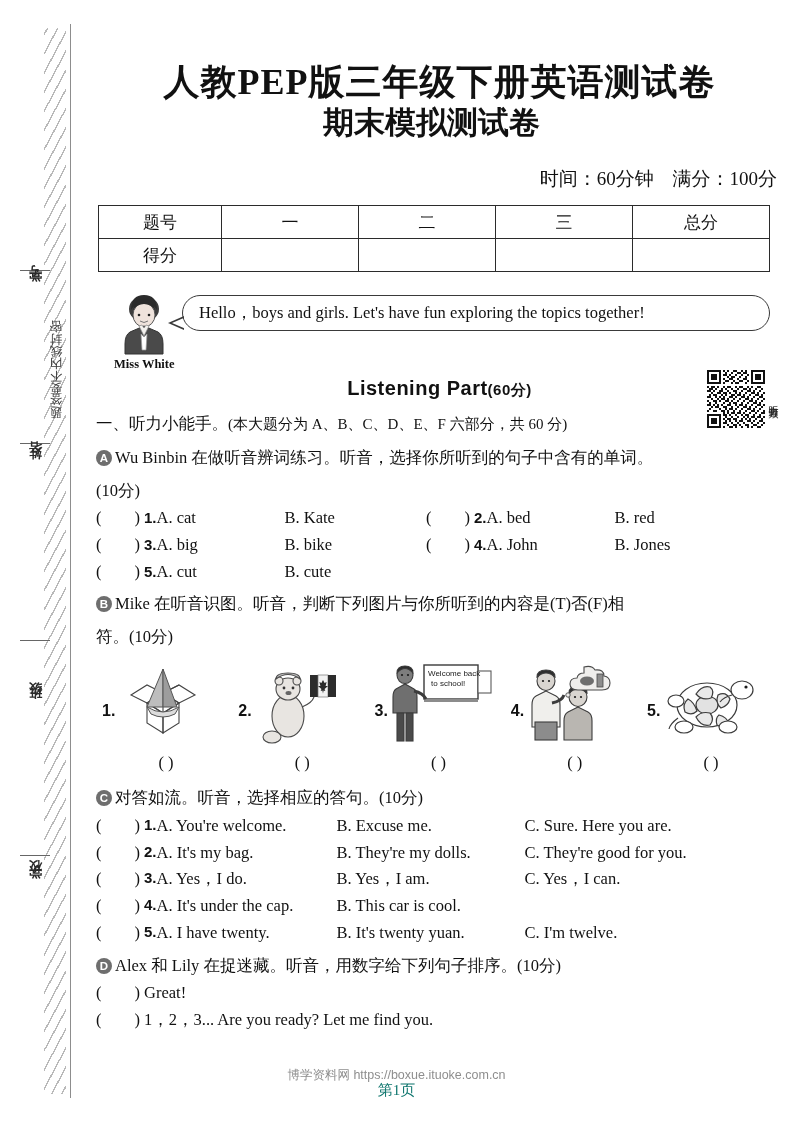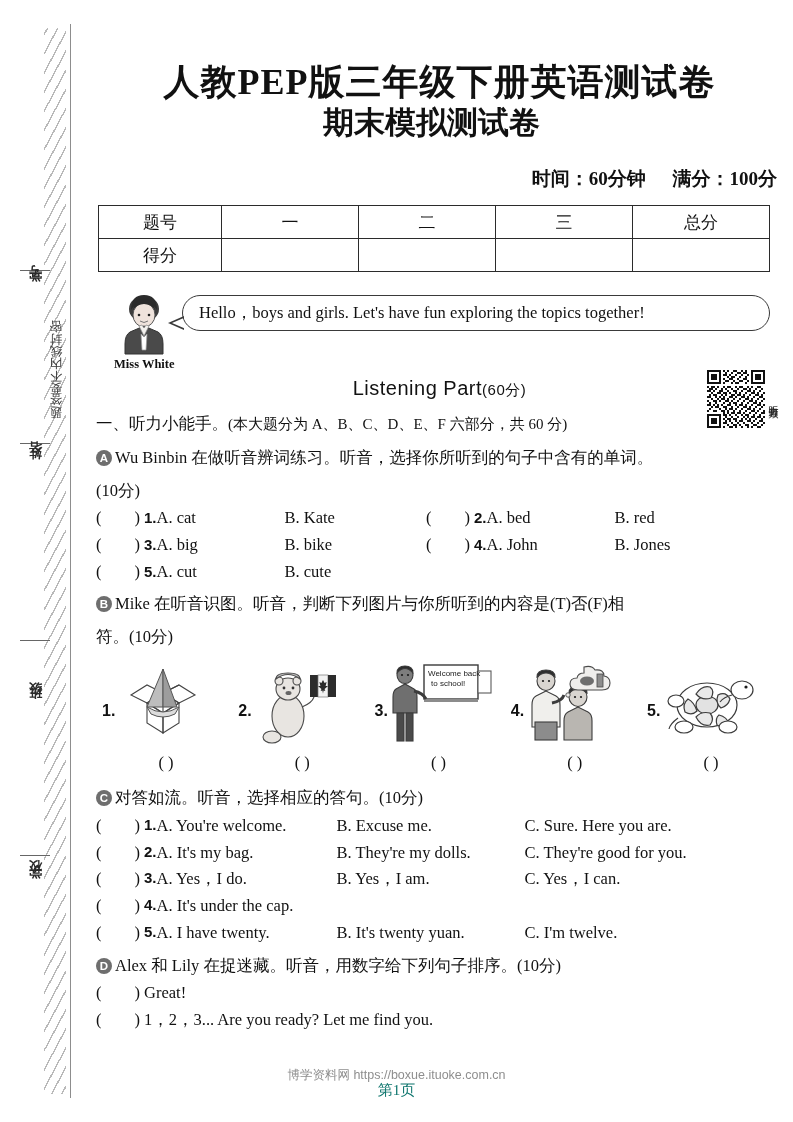--- a/index.html
+++ b/index.html
@@ -80,21 +80,21 @@
     line-height:1.1;
   }
 
   .meta{
     text-align:right;
     padding-right:16px;
     margin-top:26px;
     font-size:19px;
     font-weight:400;
   }
-  .meta span{margin-left:22px;font-weight:bold;}
+  .meta span{margin-left:14px;}
 
   table.score{
     border-collapse:collapse;
     width:672px;
     margin:13px 8px 0 12px;
     table-layout:fixed;
   }
   table.score td{
     border:1px solid #2b2b2b;
     height:30px;
@@ -142,21 +142,21 @@
     border-top:6px solid transparent;
     border-bottom:6px solid transparent;
     border-right:14px solid #fff;
   }
 
   .listening{
     text-align:center;
     margin-top:3px;
     font-size:20px;
     font-family:"Liberation Sans","DejaVu Sans",sans-serif;
-    font-weight:400;
+    font-weight:700;
     letter-spacing:.5px;
   }
   .listening .pts{font-size:15px;}
 
   
   .qrwrap{
     position:absolute;right:14px;top:370px;
     display:flex;align-items:center;
   }
   .qr{
@@ -742,20 +742,21 @@
         <span class="paren">(　　)</span>
         <span class="num">3.</span>
         <span class="c3A">A. Yes，I do.</span>
         <span class="c3B">B. Yes，I am.</span>
         <span class="c3C">C. Yes，I can.</span>
       </div>
     <div class="qrow">
         <span class="paren">(　　)</span>
         <span class="num">4.</span>
         <span class="c3A">A. It's under the cap.</span>
+        <span class="c3B">B. This car is cool.</span>
       </div>
     <div class="qrow">
         <span class="paren">(　　)</span>
         <span class="num">5.</span>
         <span class="c3A">A. I have twenty.</span>
         <span class="c3B">B. It's twenty yuan.</span>
         <span class="c3C">C. I'm twelve.</span>
       </div>
 
     <div class="sechead">

